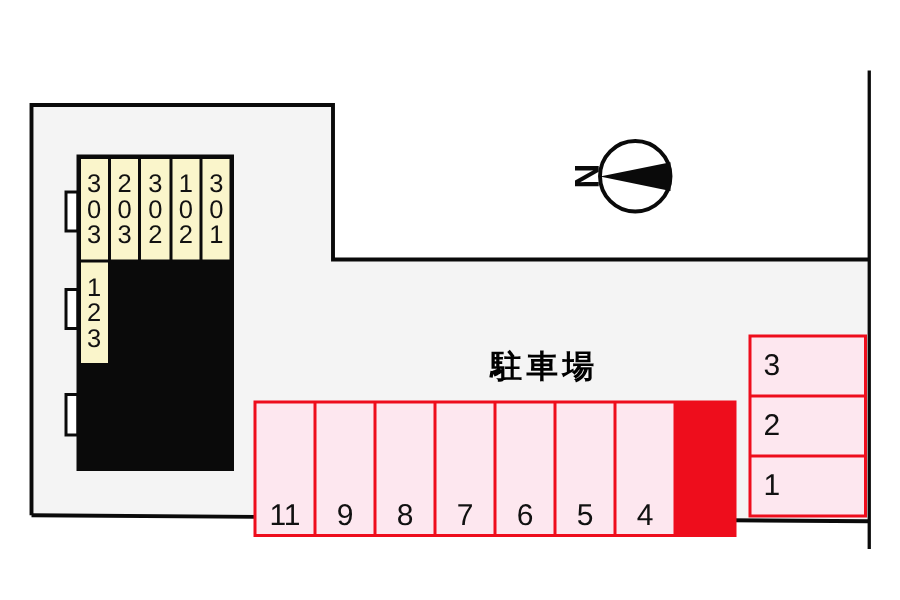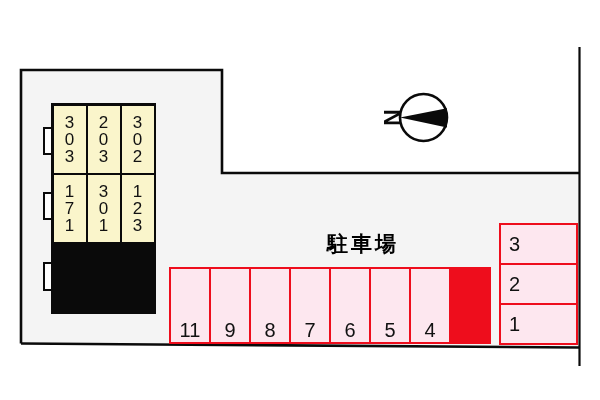--- a/index.html
+++ b/index.html
@@ -4,41 +4,41 @@
 <style>
   html,body{margin:0;padding:0;background:#ffffff;}
   body{font-family:"Liberation Sans","DejaVu Sans",sans-serif;}
   #stage{position:relative;width:600px;height:400px;background:#fff;overflow:hidden;}
   #bg-svg{position:absolute;left:0;top:0;z-index:0;}
 
   
   .unit-grid{
     position:absolute;left:51px;top:103px;width:105px;height:211px;
     box-sizing:border-box;display:grid;
-    grid-template-columns:repeat(3,1fr);grid-template-rows:repeat(3,1fr);
+    grid-template-columns:repeat(5,1fr);grid-template-rows:repeat(3,1fr);
     background:#0a0a0a;padding:2.5px;gap:2px;z-index:2;
   }
   .unit{background:var(--unit-fill,#faf5cb);display:flex;align-items:center;justify-content:center;}
   .unit-num{
     width:12px;word-break:break-all;text-align:center;
     font-size:17px;line-height:17px;color:#111;letter-spacing:0;
   }
 
   
   .notch{
     position:absolute;box-sizing:border-box;width:10px;height:28px;
     background:#fff;border:2px solid #0a0a0a;z-index:1;
   }
   .notch.n1{left:43px;top:127px;}
   .notch.n2{left:43px;top:192px;}
   .notch.n3{left:43px;top:262px;height:29px;}
 
   
   .parking-row{
-    position:absolute;left:169px;top:267px;width:322px;height:77px;
+    position:absolute;left:169px;top:267px;width:322px;height:91px;
     box-sizing:border-box;display:grid;grid-template-columns:repeat(8,1fr);
     background:var(--parking-border,#ee0d1c);padding:2px;gap:2px;z-index:2;
   }
   .pcell{
     background:var(--parking-fill,#fde7ef);display:flex;
     align-items:flex-end;justify-content:center;
   }
   .pcell span{font-size:20px;line-height:20px;color:#111;padding-bottom:2px;}
 
   
@@ -89,21 +89,21 @@
     <div class="unit">
         <span class="unit-num">303</span>
       </div>
     <div class="unit">
         <span class="unit-num">203</span>
       </div>
     <div class="unit">
         <span class="unit-num">302</span>
       </div>
     <div class="unit">
-        <span class="unit-num">171</span>
+        <span class="unit-num">102</span>
       </div>
     <div class="unit">
         <span class="unit-num">301</span>
       </div>
     <div class="unit">
         <span class="unit-num">123</span>
       </div>
   </div>
 
   <div class="area-label">駐車場</div>

